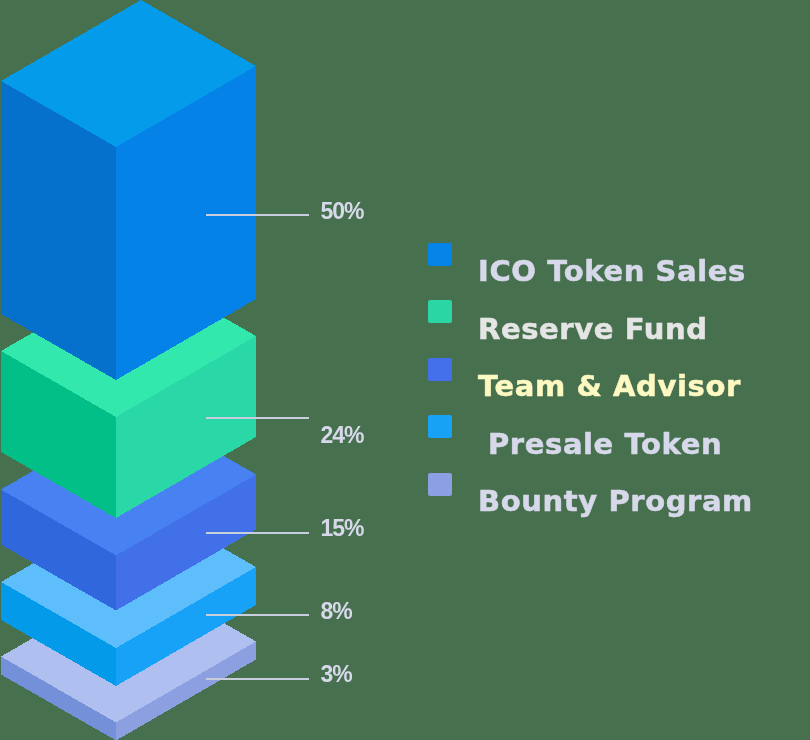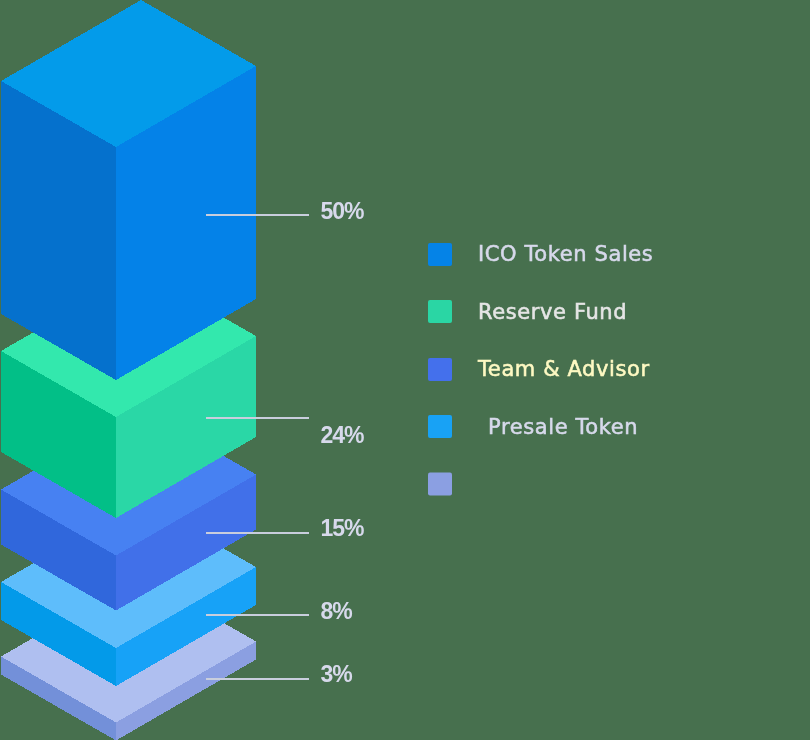--- a/index.html
+++ b/index.html
@@ -27,24 +27,24 @@
     display:flex;align-items:center;
     transform:translateY(-50%);
     white-space:nowrap;
   }
   .legend-swatch{
     width:24px;height:23px;border-radius:2px;flex:0 0 auto;
   }
   .legend-label{
     margin-left:26px;
     position:relative;
-    top:0;
+    top:17px;
     font-family:"DejaVu Sans",sans-serif;
-    font-size:21px;
-    font-weight:400;
+    font-size:29px;
+    font-weight:700;
     letter-spacing:0.6px;
     -webkit-text-stroke:0.55px currentColor;
   }
 </style>
 </head>
 <body style="background: rgb(71, 112, 78);">
 
 <div id="stage">
   <svg id="blocks-svg" width="810" height="740" viewBox="0 0 810 740" shape-rendering="crispEdges">
       <polygon points="1,656.5 116,722.5 116,740.5 1,674.5" fill="#7390d9"></polygon>
@@ -87,15 +87,16 @@
     <div class="legend-row" style="top:369px">
       <div class="legend-swatch" style="background: rgb(68, 112, 236);"></div>
       <div class="legend-label" style="color: #fef9c3;">Team &amp; Advisor</div>
     </div>
     <div class="legend-row" style="top:426.5px">
       <div class="legend-swatch" style="background: rgb(24, 162, 245);"></div>
       <div class="legend-label" style="color: rgb(215, 217, 235); margin-left: 36px;">Presale Token</div>
     </div>
     <div class="legend-row" style="top:484px">
       <div class="legend-swatch" style="background: rgb(139, 159, 226);"></div>
+      <div class="legend-label" style="color: rgb(215, 217, 235);">Bounty Program</div>
     </div>
   </div>
 </div>
 
 </body></html>

